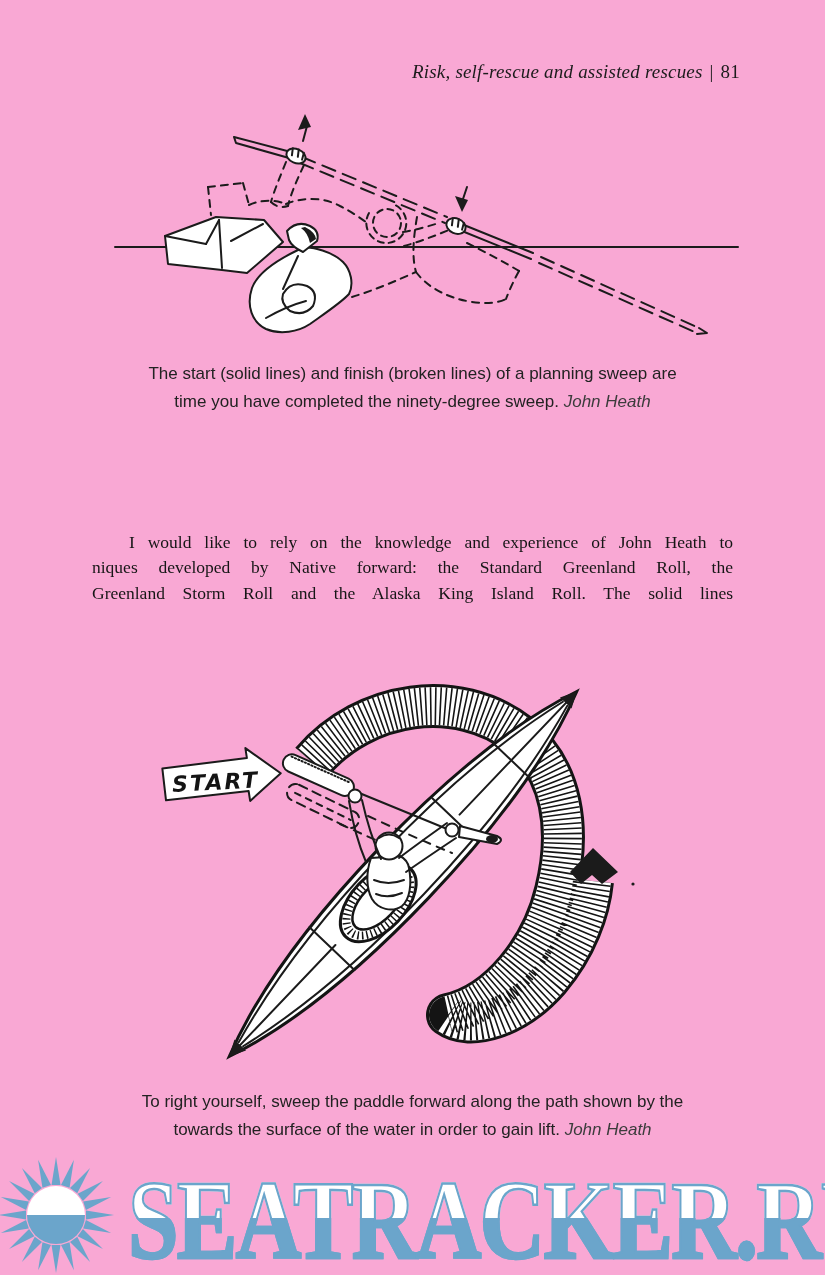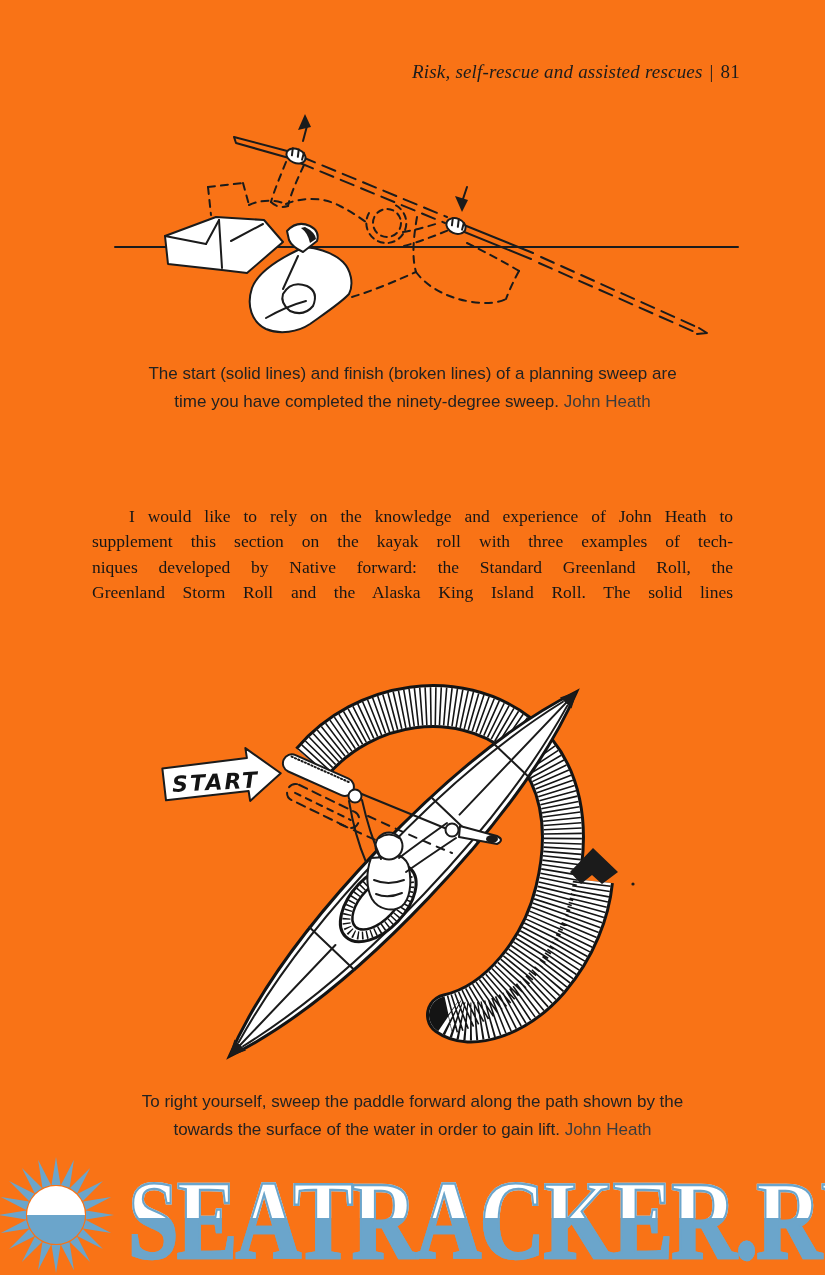--- a/index.html
+++ b/index.html
@@ -1,18 +1,18 @@
 <!DOCTYPE html>
 <html><head>
 <meta charset="utf-8">
 <style>
   html,body{margin:0;padding:0;background:#e8e8e8;}
   .page{
     position:relative;width:825px;height:1275px;margin:0 auto;
-    background:#f97316;overflow:hidden;
+    background:#f9a8d4;overflow:hidden;
     font-family:"Liberation Serif",serif;color:#151515;
   }
   
   .running-head{
     position:absolute;top:60px;right:85px;
     font-style:italic;font-size:19px;line-height:24px;color:#1c1c1c;
     letter-spacing:.2px;
   }
   .running-head .sep{font-style:normal;margin:0 7px;color:#1c1c1c;}
   .running-head .pagenum{font-style:normal;}
@@ -25,24 +25,24 @@
   svg .dk{fill:#1b1b1b;}
   
   .caption{
     position:absolute;left:50%;transform:translateX(-50%);
     width:640px;text-align:center;
     font-family:"Liberation Sans",sans-serif;
     font-size:17px;line-height:27.5px;color:#222222;
   }
   #caption1{top:360px;}
   #caption2{top:1088px;}
-  .caption .credit{color:#3c3c3c;}
+  .caption .credit{font-style:italic;color:#3c3c3c;}
   
   .bodytext{
-    position:absolute;left:92px;top:504px;width:641px;
+    position:absolute;left:92px;top:530px;width:641px;
     font-size:17.5px;line-height:25.4px;color:#161616;
   }
   .bodytext .pline{text-align:justify;text-align-last:justify;white-space:normal;}
   .bodytext .pline:first-child{padding-left:37px;}
   
   .watermark{position:absolute;left:0;top:1150px;width:825px;height:125px;}
   .wm-sun{position:absolute;left:-8px;top:7px;}
   .wm-text{
     position:absolute;left:128px;top:14px;
     font-family:"Liberation Serif",serif;font-weight:bold;
@@ -137,21 +137,20 @@
   <div class="caption" id="caption1">
     <div>The start (solid lines) and finish (broken lines) of a planning sweep are</div>
     <div>
       <span>time you have completed the ninety-degree sweep.</span>
       <span class="credit">John Heath</span>
     </div>
   </div>
 
   <div class="bodytext">
     <div class="pline">I would like to rely on the knowledge and experience of John Heath to</div>
-    <div class="pline">supplement this section on the kayak roll with three examples of tech-</div>
     <div class="pline">niques developed by Native forward: the Standard Greenland Roll, the</div>
     <div class="pline">Greenland Storm Roll and the Alaska King Island Roll. The solid lines</div>
   </div>
 
   <svg id="fig2" class="fig" viewBox="150 660 530 410">
 
     <g>
       <path d="M312,762 C365,700 458,688 518,734 C563,770 571,830 556,891 C542,949 499,1004 448,1015 C470,1031 516,1017 549,979 C576,947 589,911 592,881" fill="none" stroke="#141414" stroke-width="44" stroke-linecap="butt" stroke-linejoin="round"></path>
       <path d="M312,762 C365,700 458,688 518,734 C563,770 571,830 556,891 C542,949 499,1004 448,1015 C470,1031 516,1017 549,979 C576,947 589,911 592,881" fill="none" stroke="#ffffff" stroke-width="38" stroke-linecap="butt" stroke-linejoin="round"></path>
       <path d="M312,762 C365,700 458,688 518,734 C563,770 571,830 556,891 C542,949 499,1004 448,1015 C470,1031 516,1017 549,979 C576,947 589,911 592,881" fill="none" stroke="#141414" stroke-width="38" stroke-linecap="butt" stroke-linejoin="round" stroke-dasharray="1.6 3.2"></path>

